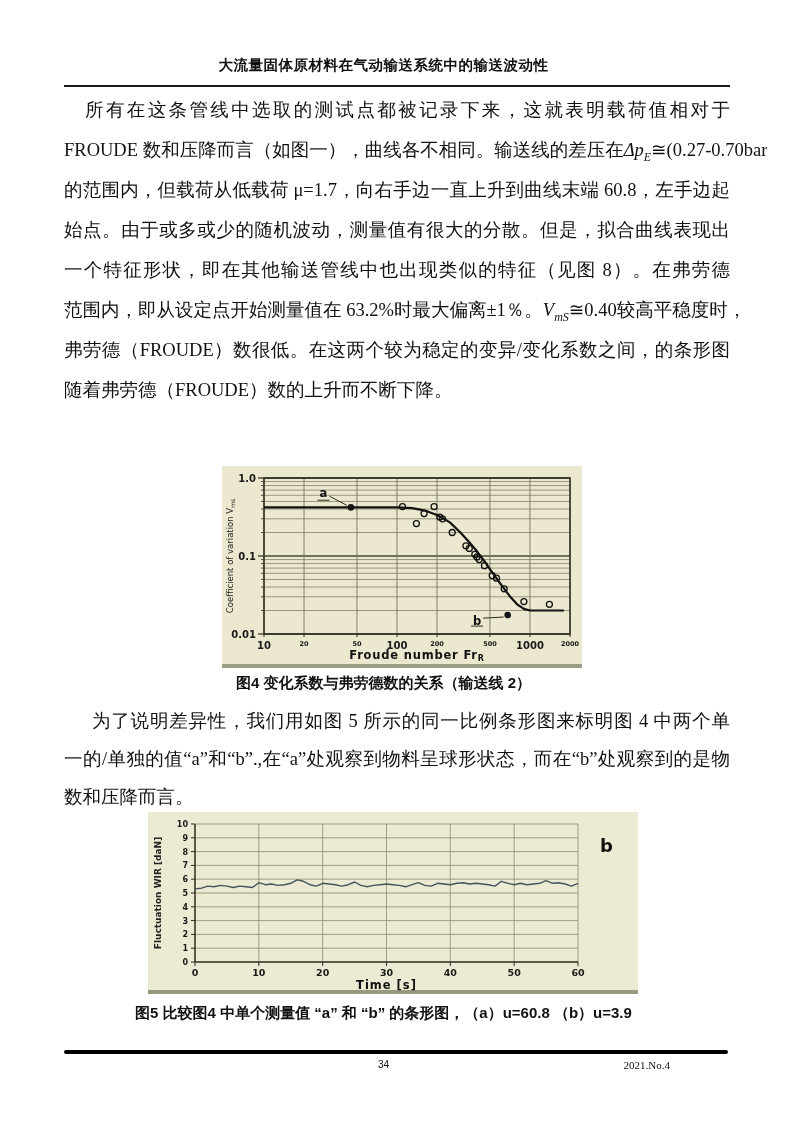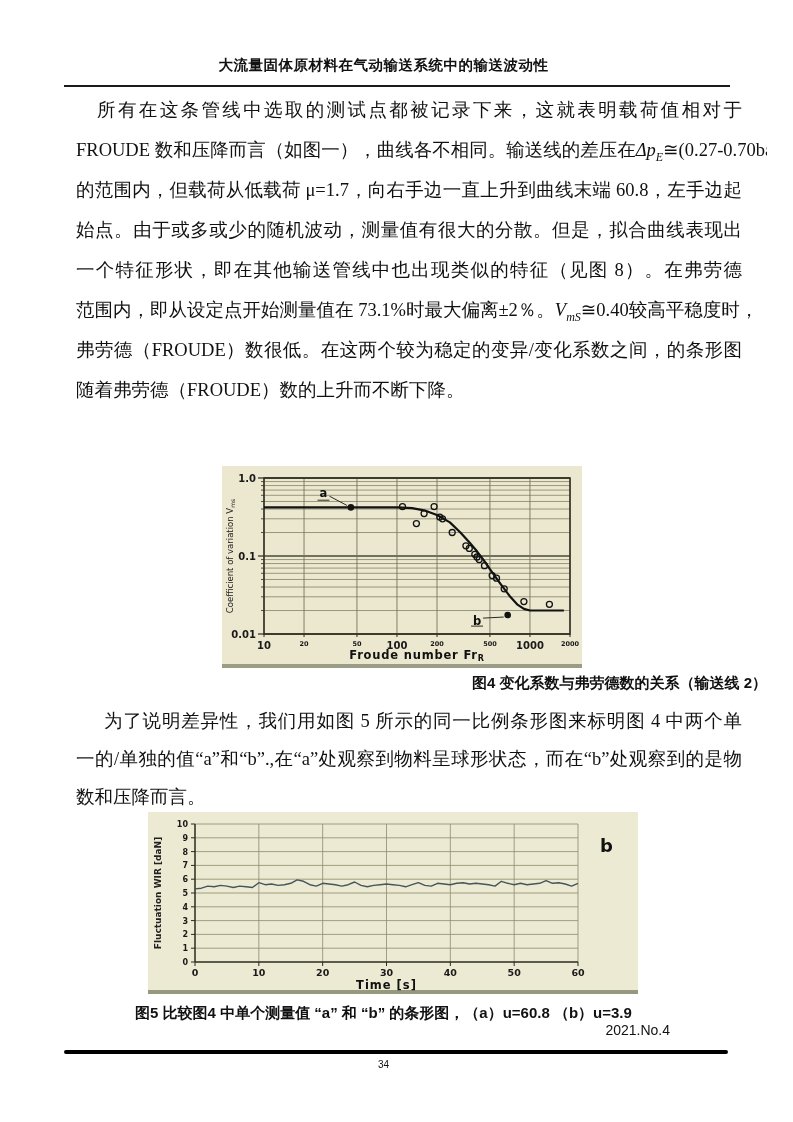--- a/index.html
+++ b/index.html
@@ -1,62 +1,62 @@
 <!DOCTYPE html>
 <html><head>
 <meta charset="utf-8">
 <style>
   html,body{margin:0;padding:0;background:#ffffff;}
   .page{position:relative;width:767px;height:1122px;background:#fff;overflow:hidden;
         font-family:"Liberation Serif","DejaVu Serif",serif;color:#111;}
   .header-title{position:absolute;top:56px;left:0;width:100%;text-align:center;
         font-size:14.5px;font-weight:600;letter-spacing:.5px;}
   .header-rule{position:absolute;top:85px;left:64px;width:666px;height:2px;background:#1a1a1a;}
-  .para{position:absolute;left:64px;width:666px;font-size:18.5px;margin-left:12px;}
+  .para{position:absolute;left:64px;width:666px;font-size:18.5px;}
   .p1{top:90px;}
   .p1 .line{line-height:40px;height:40px;}
   .p2{top:702px;}
   .p2 .line{line-height:38px;height:38px;}
   .line{text-align:justify;text-align-last:justify;white-space:nowrap;overflow:visible;}
   .line.short{text-align-last:left;}
   .line.first1{text-indent:21px;}
   .line.first2{text-indent:28px;}
   .math{font-style:italic;}
   .math sub{font-size:12px;font-style:italic;}
   .figure{position:absolute;}
   .fig4{top:466px;left:222px;width:360px;height:202px;}
   .fig5{top:812px;left:148px;width:490px;height:182px;}
   .figure svg{display:block;}
   .caption{position:absolute;left:0;width:100%;text-align:center;
         font-family:"Liberation Sans","DejaVu Sans",sans-serif;font-weight:bold;font-size:15px;}
-  .cap4{top:674px;text-align:right;}
+  .cap4{top:674px;}
   .cap5{top:1004px;}
   .footer-rule{position:absolute;top:1050px;left:64px;width:664px;height:4px;background:#000;
         border-radius:2px;}
   .footer-page{position:absolute;top:1059px;left:0;width:100%;text-align:center;
         font-family:"Liberation Sans","DejaVu Sans",sans-serif;font-size:10px;}
-  .footer-issue{position:absolute;top:1022px;right:97px;
-        font-family:Liberation Sans, sans-serif;font-size:14px;}
+  .footer-issue{position:absolute;top:1059px;right:97px;
+        font-family:Liberation Serif, serif;font-size:11px;}
   svg text{font-family:"DejaVu Sans","Liberation Sans",sans-serif;}
 </style>
 </head>
 <body>
 
 <div class="page">
 
   <div class="header-title">大流量固体原材料在气动输送系统中的输送波动性</div>
   <div class="header-rule"></div>
 
   <div class="para p1">
     <div class="line first1">所有在这条管线中选取的测试点都被记录下来，这就表明载荷值相对于</div>
     <div class="line"><span>FROUDE 数和压降而言（如图一），曲线各不相同。输送线的差压在</span><span class="math"><span>Δp</span><sub>E</sub></span><span>≅(0.27-0.70bar)</span></div>
     <div class="line">的范围内，但载荷从低载荷 μ=1.7，向右手边一直上升到曲线末端 60.8，左手边起</div>
     <div class="line">始点。由于或多或少的随机波动，测量值有很大的分散。但是，拟合曲线表现出</div>
     <div class="line">一个特征形状，即在其他输送管线中也出现类似的特征（见图 8）。在弗劳德</div>
-    <div class="line"><span>范围内，即从设定点开始测量值在 73.1%时最大偏离±2％。</span><span class="math"><span>V</span><sub>mS</sub></span><span>≅0.40较高平稳度时，</span></div>
+    <div class="line"><span>范围内，即从设定点开始测量值在 63.2%时最大偏离±1％。</span><span class="math"><span>V</span><sub>mS</sub></span><span>≅0.40较高平稳度时，</span></div>
     <div class="line">弗劳德（FROUDE）数很低。在这两个较为稳定的变异/变化系数之间，的条形图</div>
     <div class="line short">随着弗劳德（FROUDE）数的上升而不断下降。</div>
   </div>
 
   <div class="figure fig4">
     <svg id="chart4" viewBox="0 0 360 202" width="360" height="202">
         <rect x="0" y="0" width="360" height="202" fill="#ece8cf"></rect>
         <rect x="0" y="198" width="360" height="4" fill="#9a9c85"></rect>
         <line x1="42" y1="66.51966033820946" x2="348" y2="66.51966033820946" stroke="#73735a" stroke-width="0.7"></line>
         <line x1="39" y1="66.51966033820946" x2="42" y2="66.51966033820946" stroke="#2b2b1e" stroke-width="0.8"></line>

